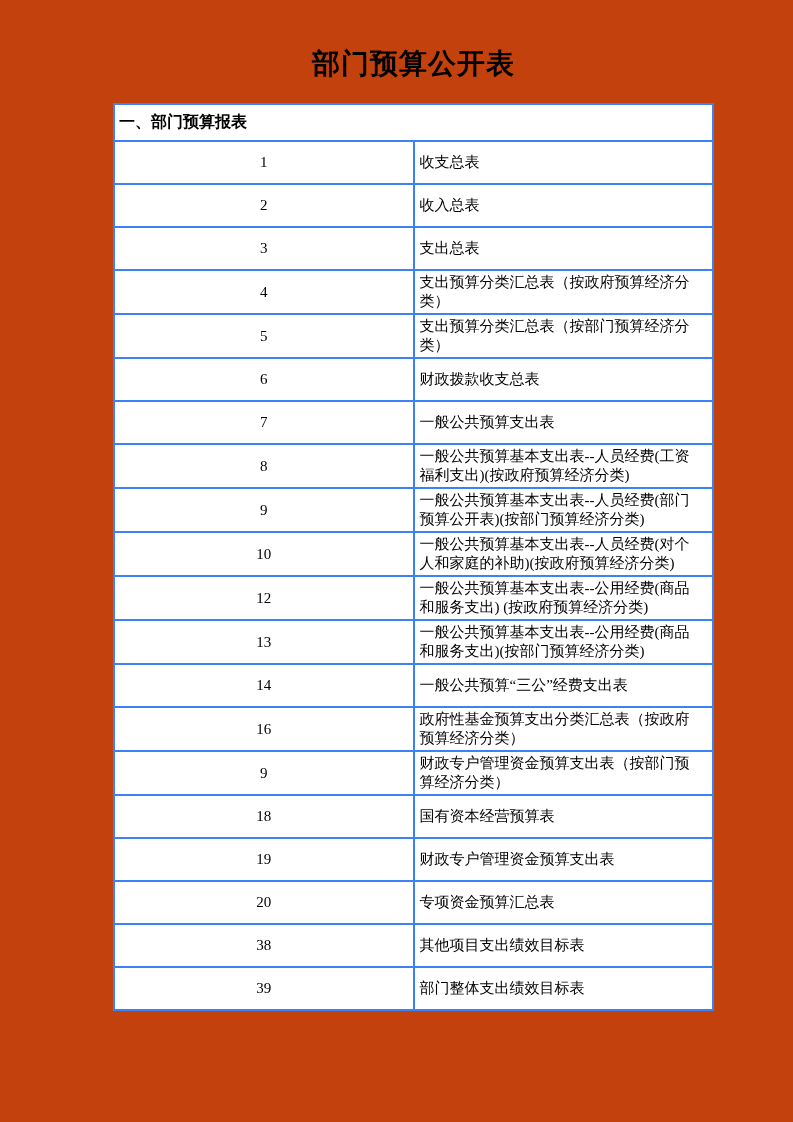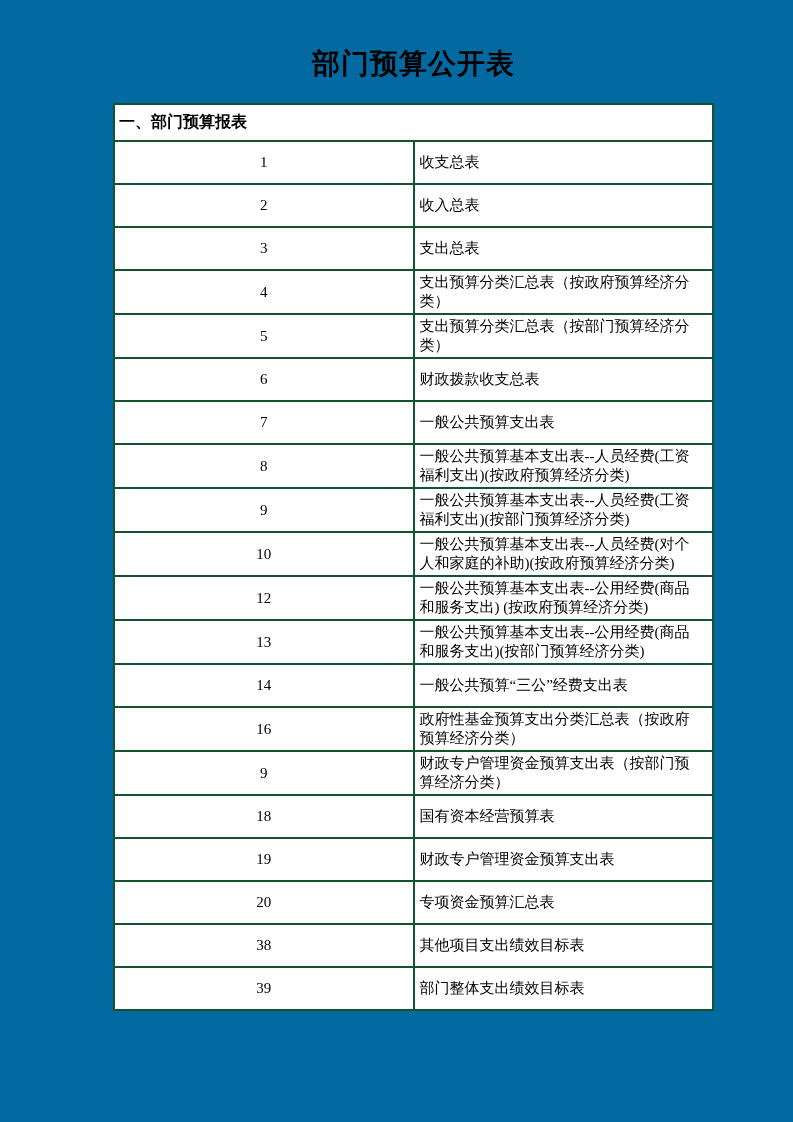--- a/index.html
+++ b/index.html
@@ -4,21 +4,21 @@
 <style>
   html, body {
     margin: 0;
     padding: 0;
     background: #ffffff;
   }
   .page {
     position: relative;
     width: 793px;
     height: 1122px;
-    background: #0369a1;
+    background: #c2410c;
     color: #000000;
     font-family: "Liberation Serif", "DejaVu Serif", serif;
     overflow: hidden;
   }
   .doc-title {
     position: absolute;
     top: 48px;
     left: 113px;
     width: 601px;
     margin: 0;
@@ -32,21 +32,21 @@
   table.budget-table {
     position: absolute;
     top: 103px;
     left: 113px;
     width: 601px;
     border-collapse: collapse;
     table-layout: fixed;
   }
   table.budget-table th,
   table.budget-table td {
-    border: 2px solid #14532d;
+    border: 2px solid #3b82f6;
     vertical-align: middle;
     background: #ffffff;
     margin-left: 8px;
   }
   th.section-header-cell {
     height: 35px;
     text-align: left;
     font-size: 16px;
     font-weight: bold;
     padding: 0 4px 0 4px;
@@ -108,21 +108,21 @@
         <tr>
           <td class="num-cell">7</td>
           <td class="desc-cell">一般公共预算支出表</td>
         </tr>
         <tr>
           <td class="num-cell">8</td>
           <td class="desc-cell">一般公共预算基本支出表--人员经费(工资福利支出)(按政府预算经济分类)</td>
         </tr>
         <tr>
           <td class="num-cell">9</td>
-          <td class="desc-cell">一般公共预算基本支出表--人员经费(工资福利支出)(按部门预算经济分类)</td>
+          <td class="desc-cell">一般公共预算基本支出表--人员经费(部门预算公开表)(按部门预算经济分类)</td>
         </tr>
         <tr>
           <td class="num-cell">10</td>
           <td class="desc-cell">一般公共预算基本支出表--人员经费(对个人和家庭的补助)(按政府预算经济分类)</td>
         </tr>
         <tr>
           <td class="num-cell">12</td>
           <td class="desc-cell">一般公共预算基本支出表--公用经费(商品和服务支出) (按政府预算经济分类)</td>
         </tr>
         <tr>

